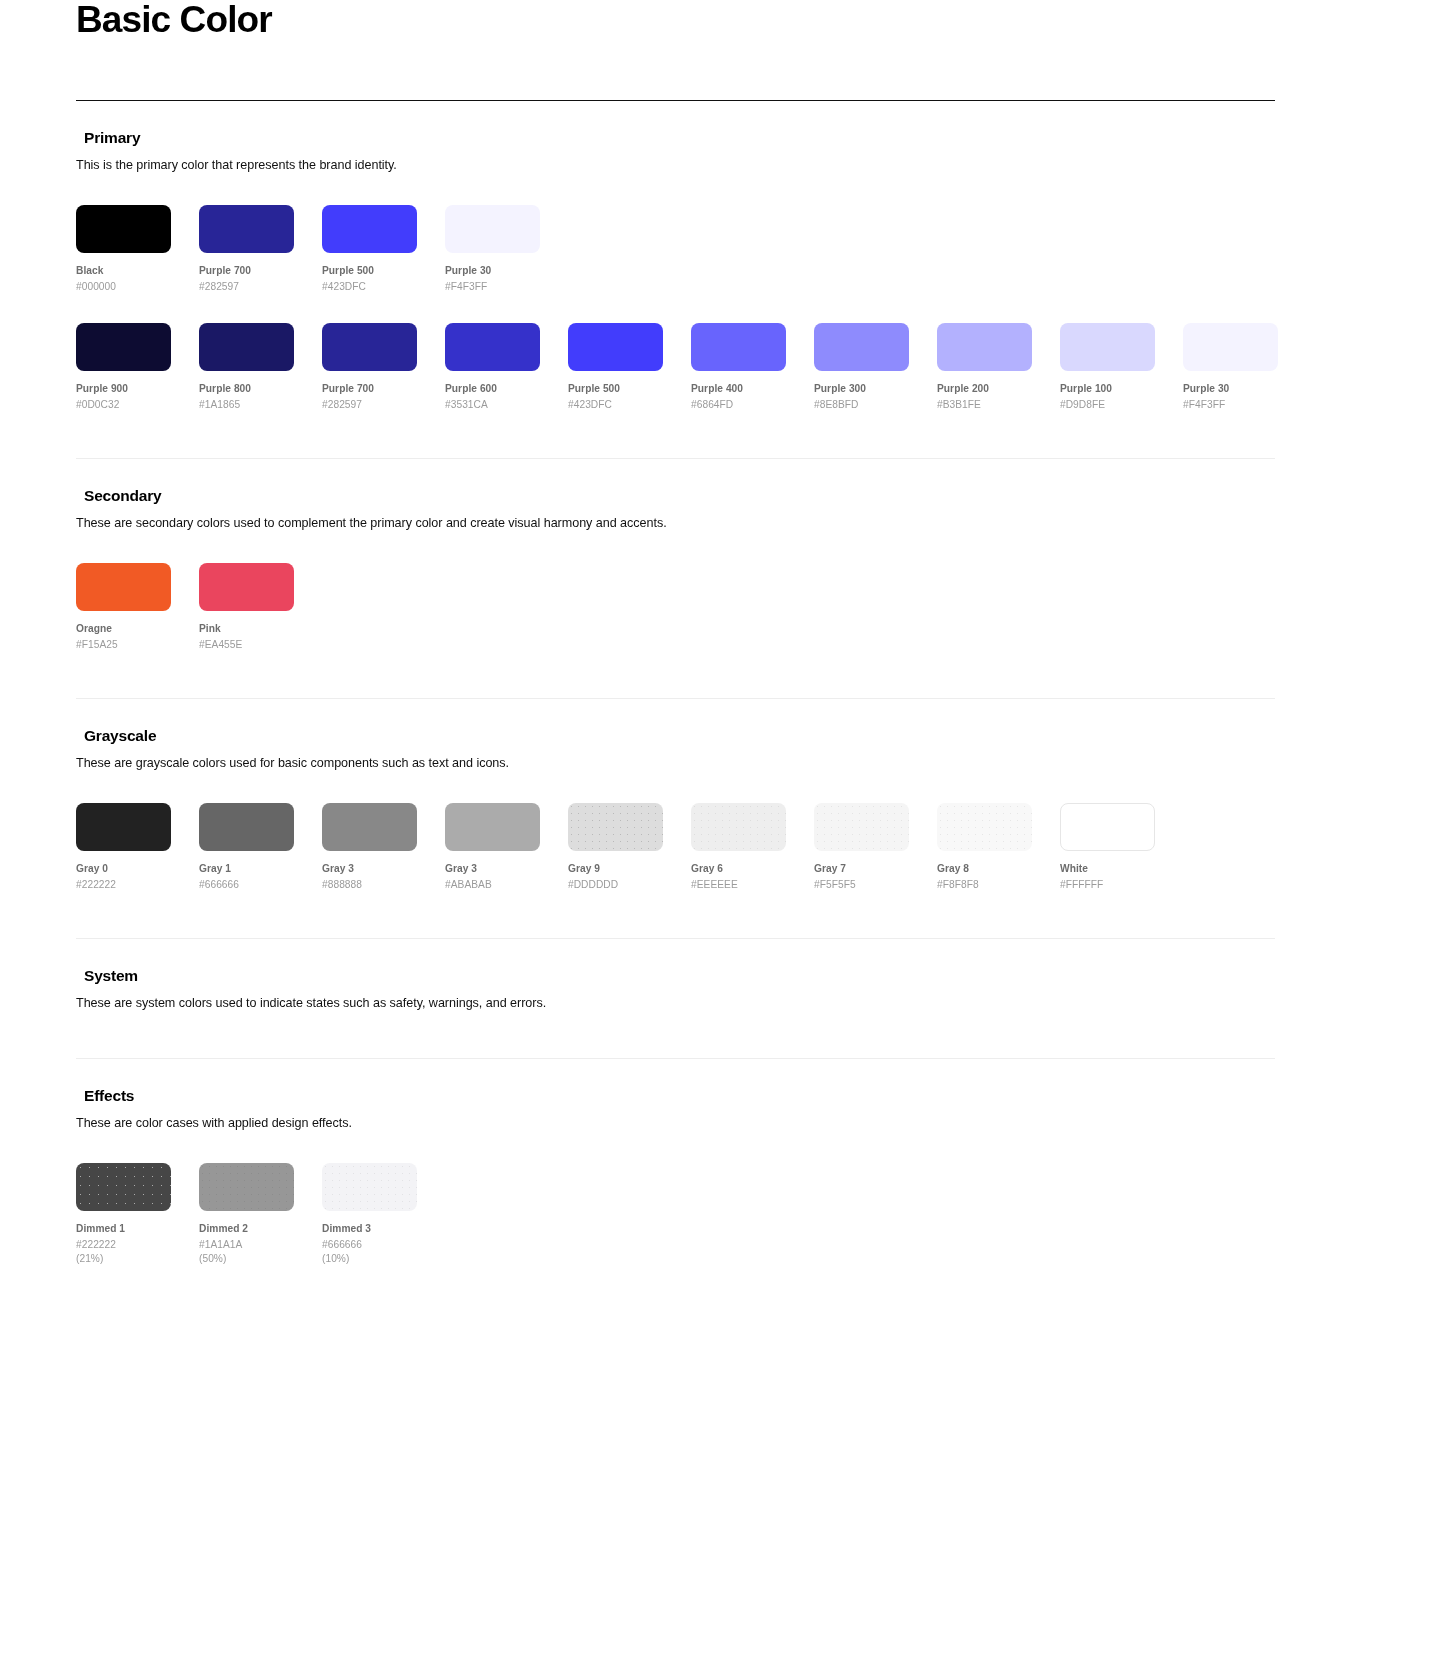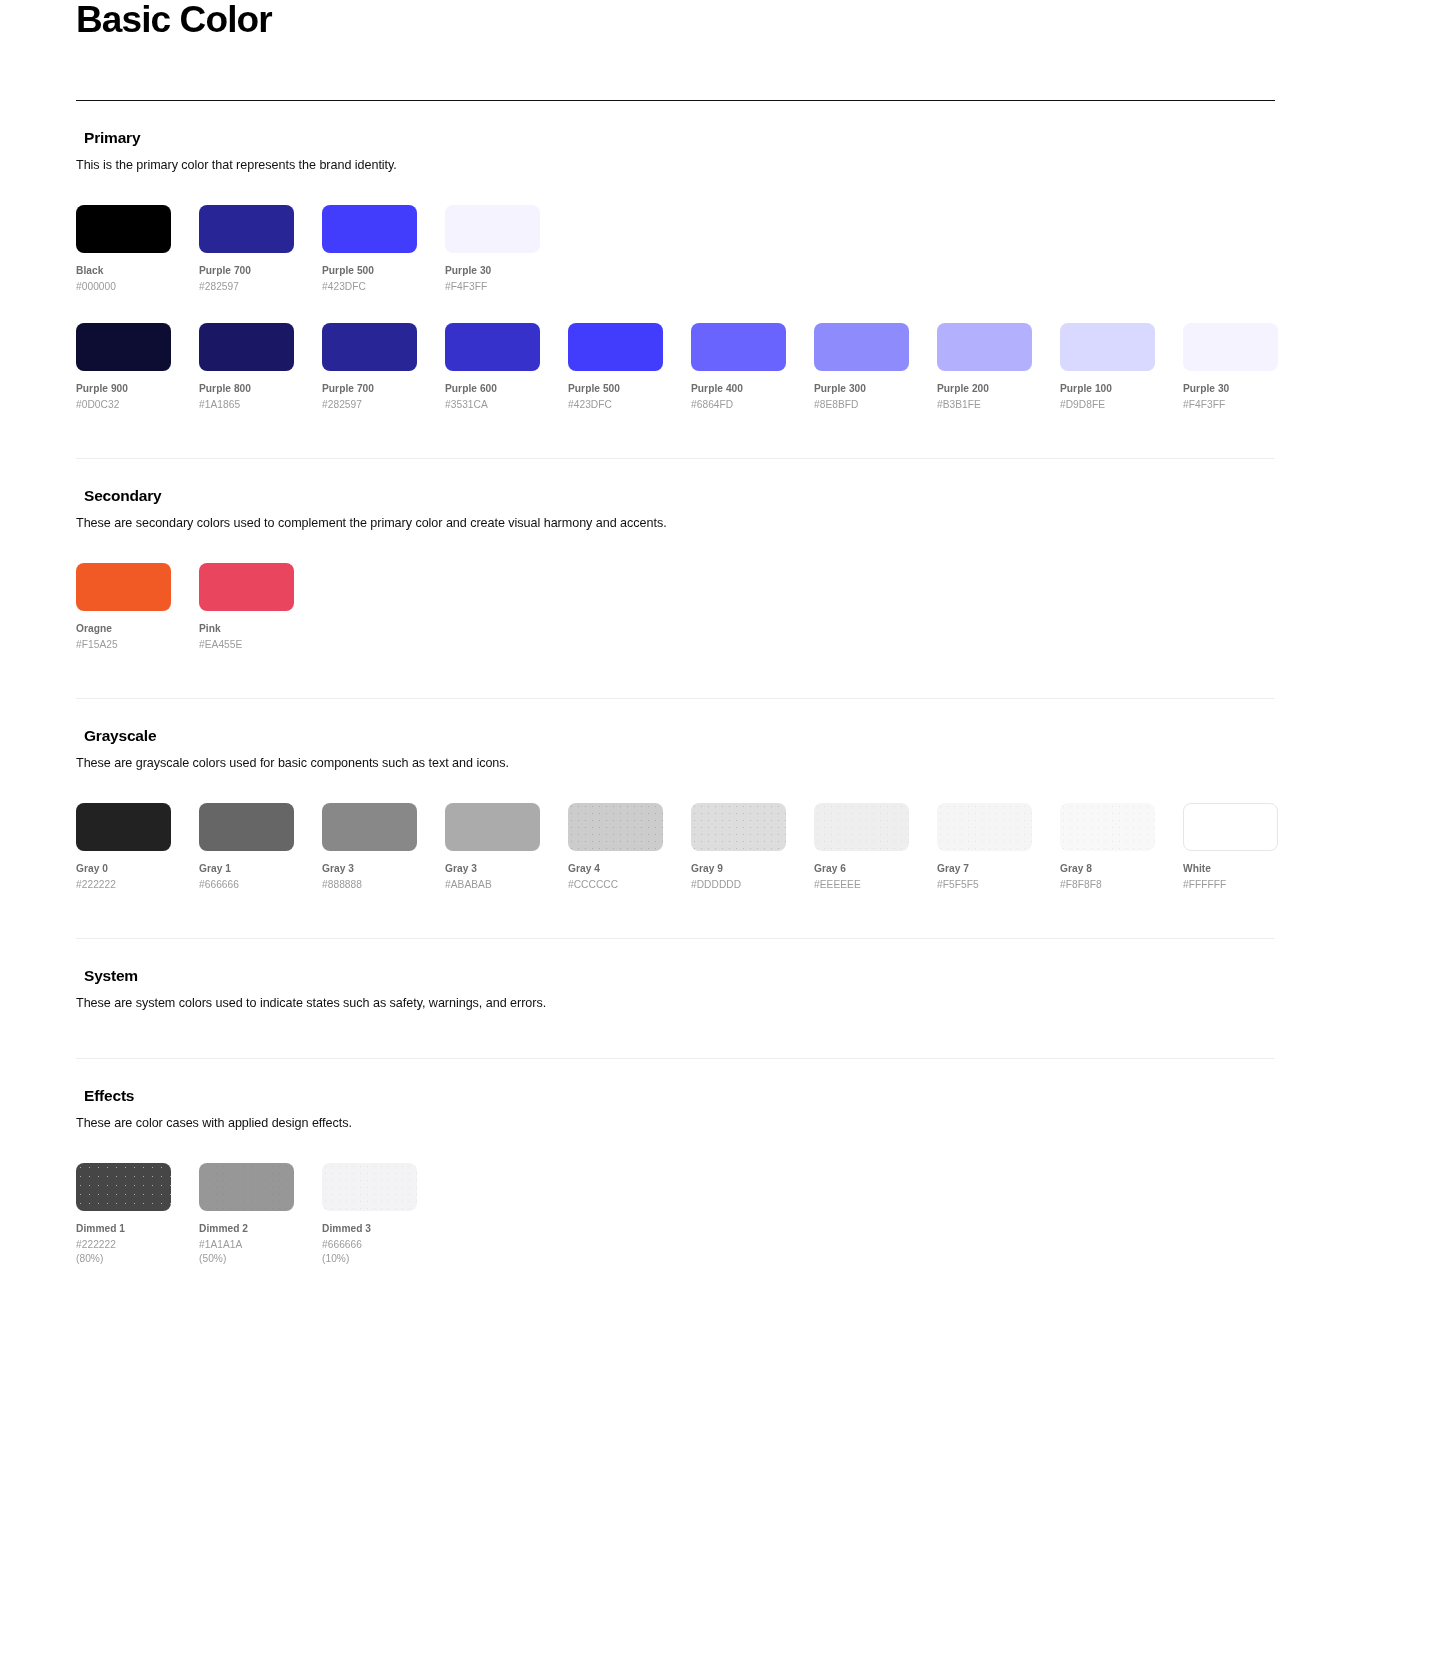--- a/index.html
+++ b/index.html
@@ -259,25 +259,20 @@
               <div class="swatch-chip" style="background: rgb(136, 136, 136);"></div>
               <div class="swatch-name">Gray 3</div>
               <div class="swatch-hex">#888888</div>
             </div>
             <div class="swatch-cell">
               <div class="swatch-chip" style="background: rgb(171, 171, 171);"></div>
               <div class="swatch-name">Gray 3</div>
               <div class="swatch-hex">#ABABAB</div>
             </div>
             <div class="swatch-cell">
-              <div class="swatch-chip dots" style="background: rgb(204, 204, 204);"></div>
-              <div class="swatch-name">Gray 4</div>
-              <div class="swatch-hex">#CCCCCC</div>
-            </div>
-            <div class="swatch-cell">
               <div class="swatch-chip dots" style="background: rgb(221, 221, 221);"></div>
               <div class="swatch-name">Gray 9</div>
               <div class="swatch-hex">#DDDDDD</div>
             </div>
             <div class="swatch-cell">
               <div class="swatch-chip dots-light" style="background: rgb(238, 238, 238);"></div>
               <div class="swatch-name">Gray 6</div>
               <div class="swatch-hex">#EEEEEE</div>
             </div>
             <div class="swatch-cell">
@@ -304,21 +299,21 @@
         </div>
         <div class="section-rule"></div>
         <div class="section">
           <div class="section-title">Effects</div>
           <div class="section-desc">These are color cases with applied design effects.</div>
           <div class="swatch-row">
             <div class="swatch-cell">
               <div class="swatch-chip dots-white" style="background: rgb(70, 70, 70);"></div>
               <div class="swatch-name">Dimmed 1</div>
               <div class="swatch-hex">#222222</div>
-              <div class="swatch-opacity">(80%)</div>
+              <div class="swatch-opacity">(21%)</div>
             </div>
             <div class="swatch-cell">
               <div class="swatch-chip dots-light" style="background: rgb(151, 151, 151);"></div>
               <div class="swatch-name">Dimmed 2</div>
               <div class="swatch-hex">#1A1A1A</div>
               <div class="swatch-opacity">(50%)</div>
             </div>
             <div class="swatch-cell">
               <div class="swatch-chip dots-light" style="background: rgb(243, 243, 246);"></div>
               <div class="swatch-name">Dimmed 3</div>

